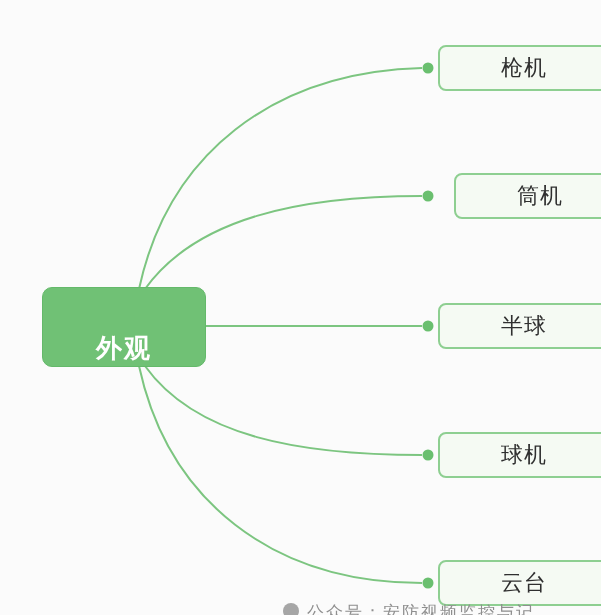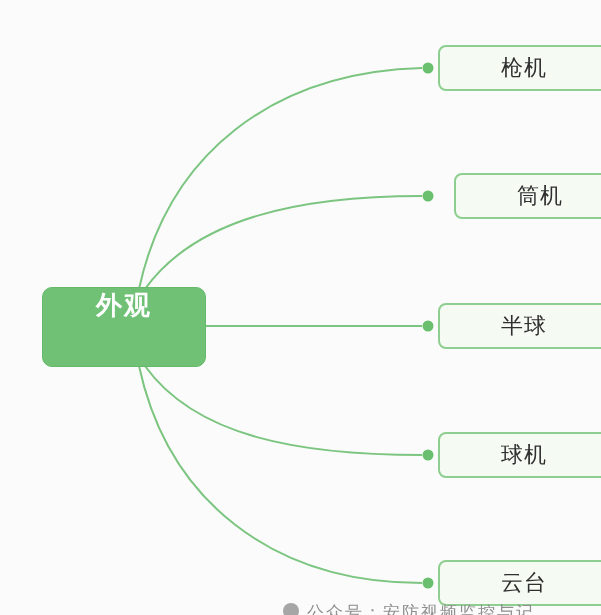--- a/index.html
+++ b/index.html
@@ -9,21 +9,21 @@
     font-family:"Liberation Sans","DejaVu Sans",sans-serif;
   }
   .canvas{position:absolute;inset:0;width:601px;height:615px;}
   .edges{position:absolute;left:0;top:0;width:601px;height:615px;}
   .edge{fill:none;stroke:#7cc580;stroke-width:2;}
   .dot{fill:#6abf6f;}
 
   .root-node{
     position:absolute;left:42px;top:287px;width:164px;height:80px;
     background:#70c175;border:1px solid #64b96a;border-radius:10px;
-    display:flex;align-items:flex-start;justify-content:center;
+    display:flex;align-items:flex-end;justify-content:center;
     color:#ffffff;font-size:26px;font-weight:bold;letter-spacing:2px;
     box-sizing:border-box;
   }
   .child-node{
     position:absolute;left:438px;width:172px;height:46px;
     background:#f5faf3;border:2px solid #8ecf91;border-radius:8px;
     display:flex;align-items:center;justify-content:center;
     color:#2f2f2f;font-size:22px;letter-spacing:1px;
     box-sizing:border-box;
   }

